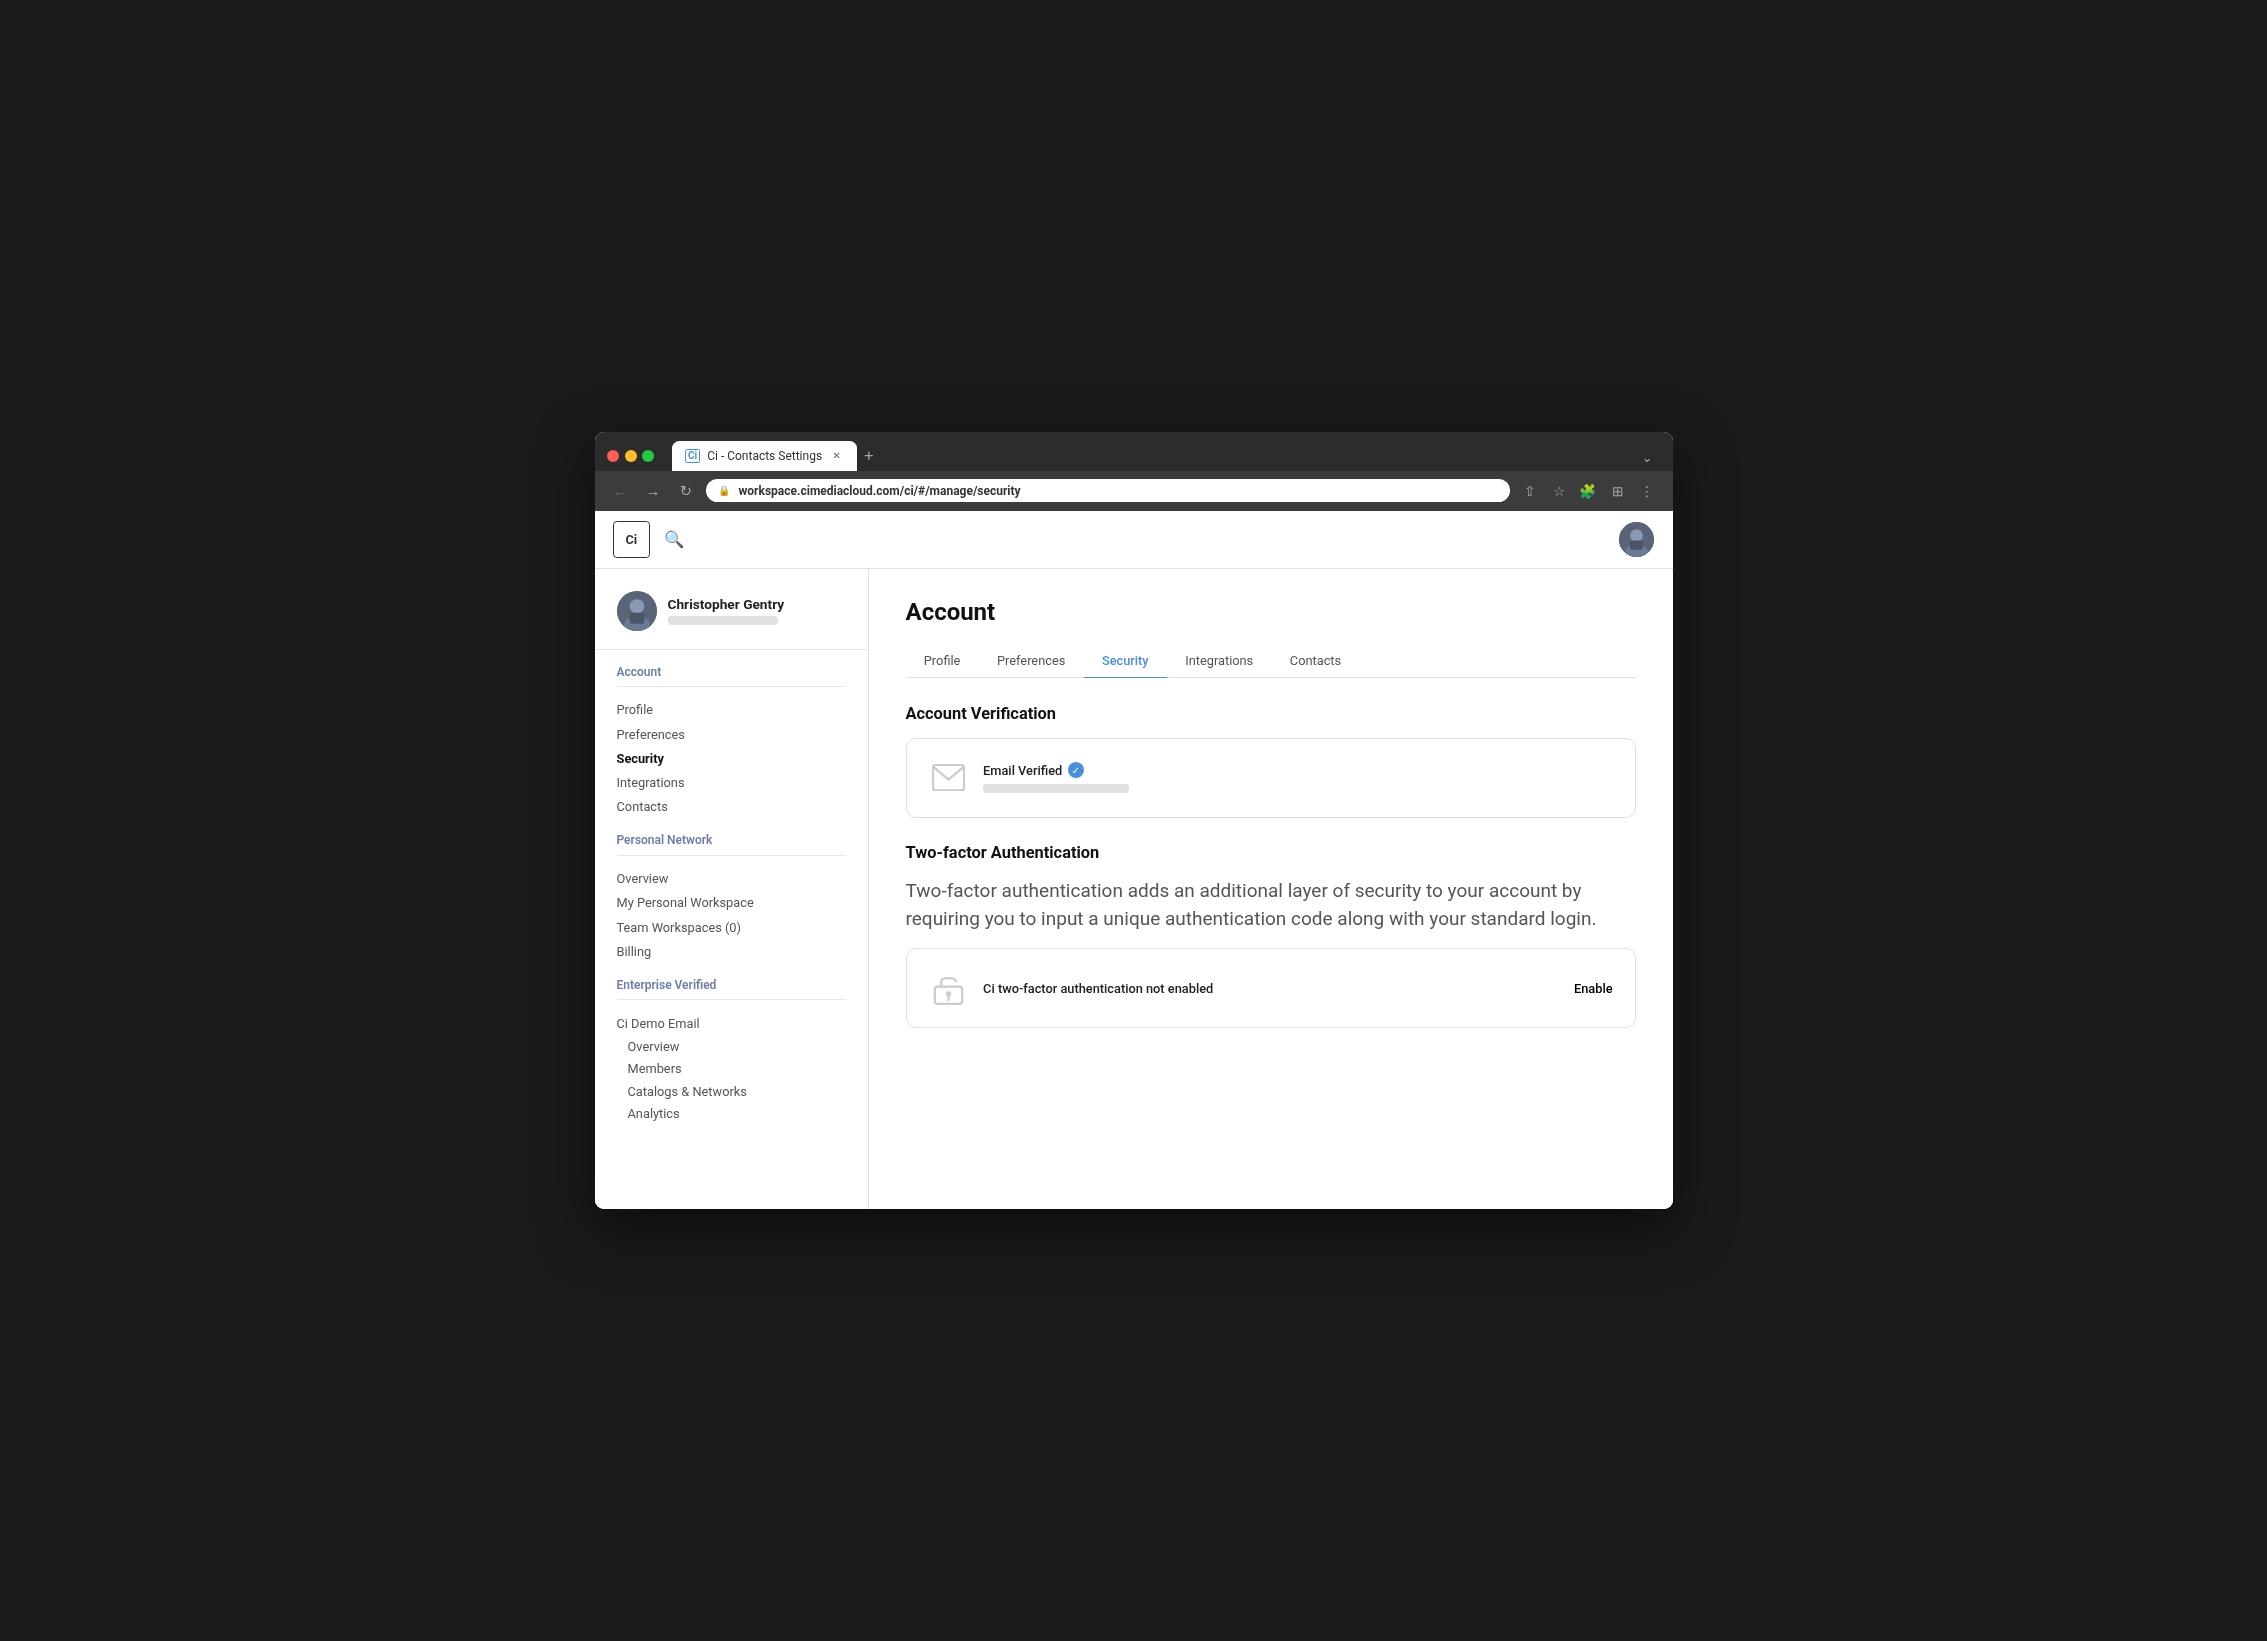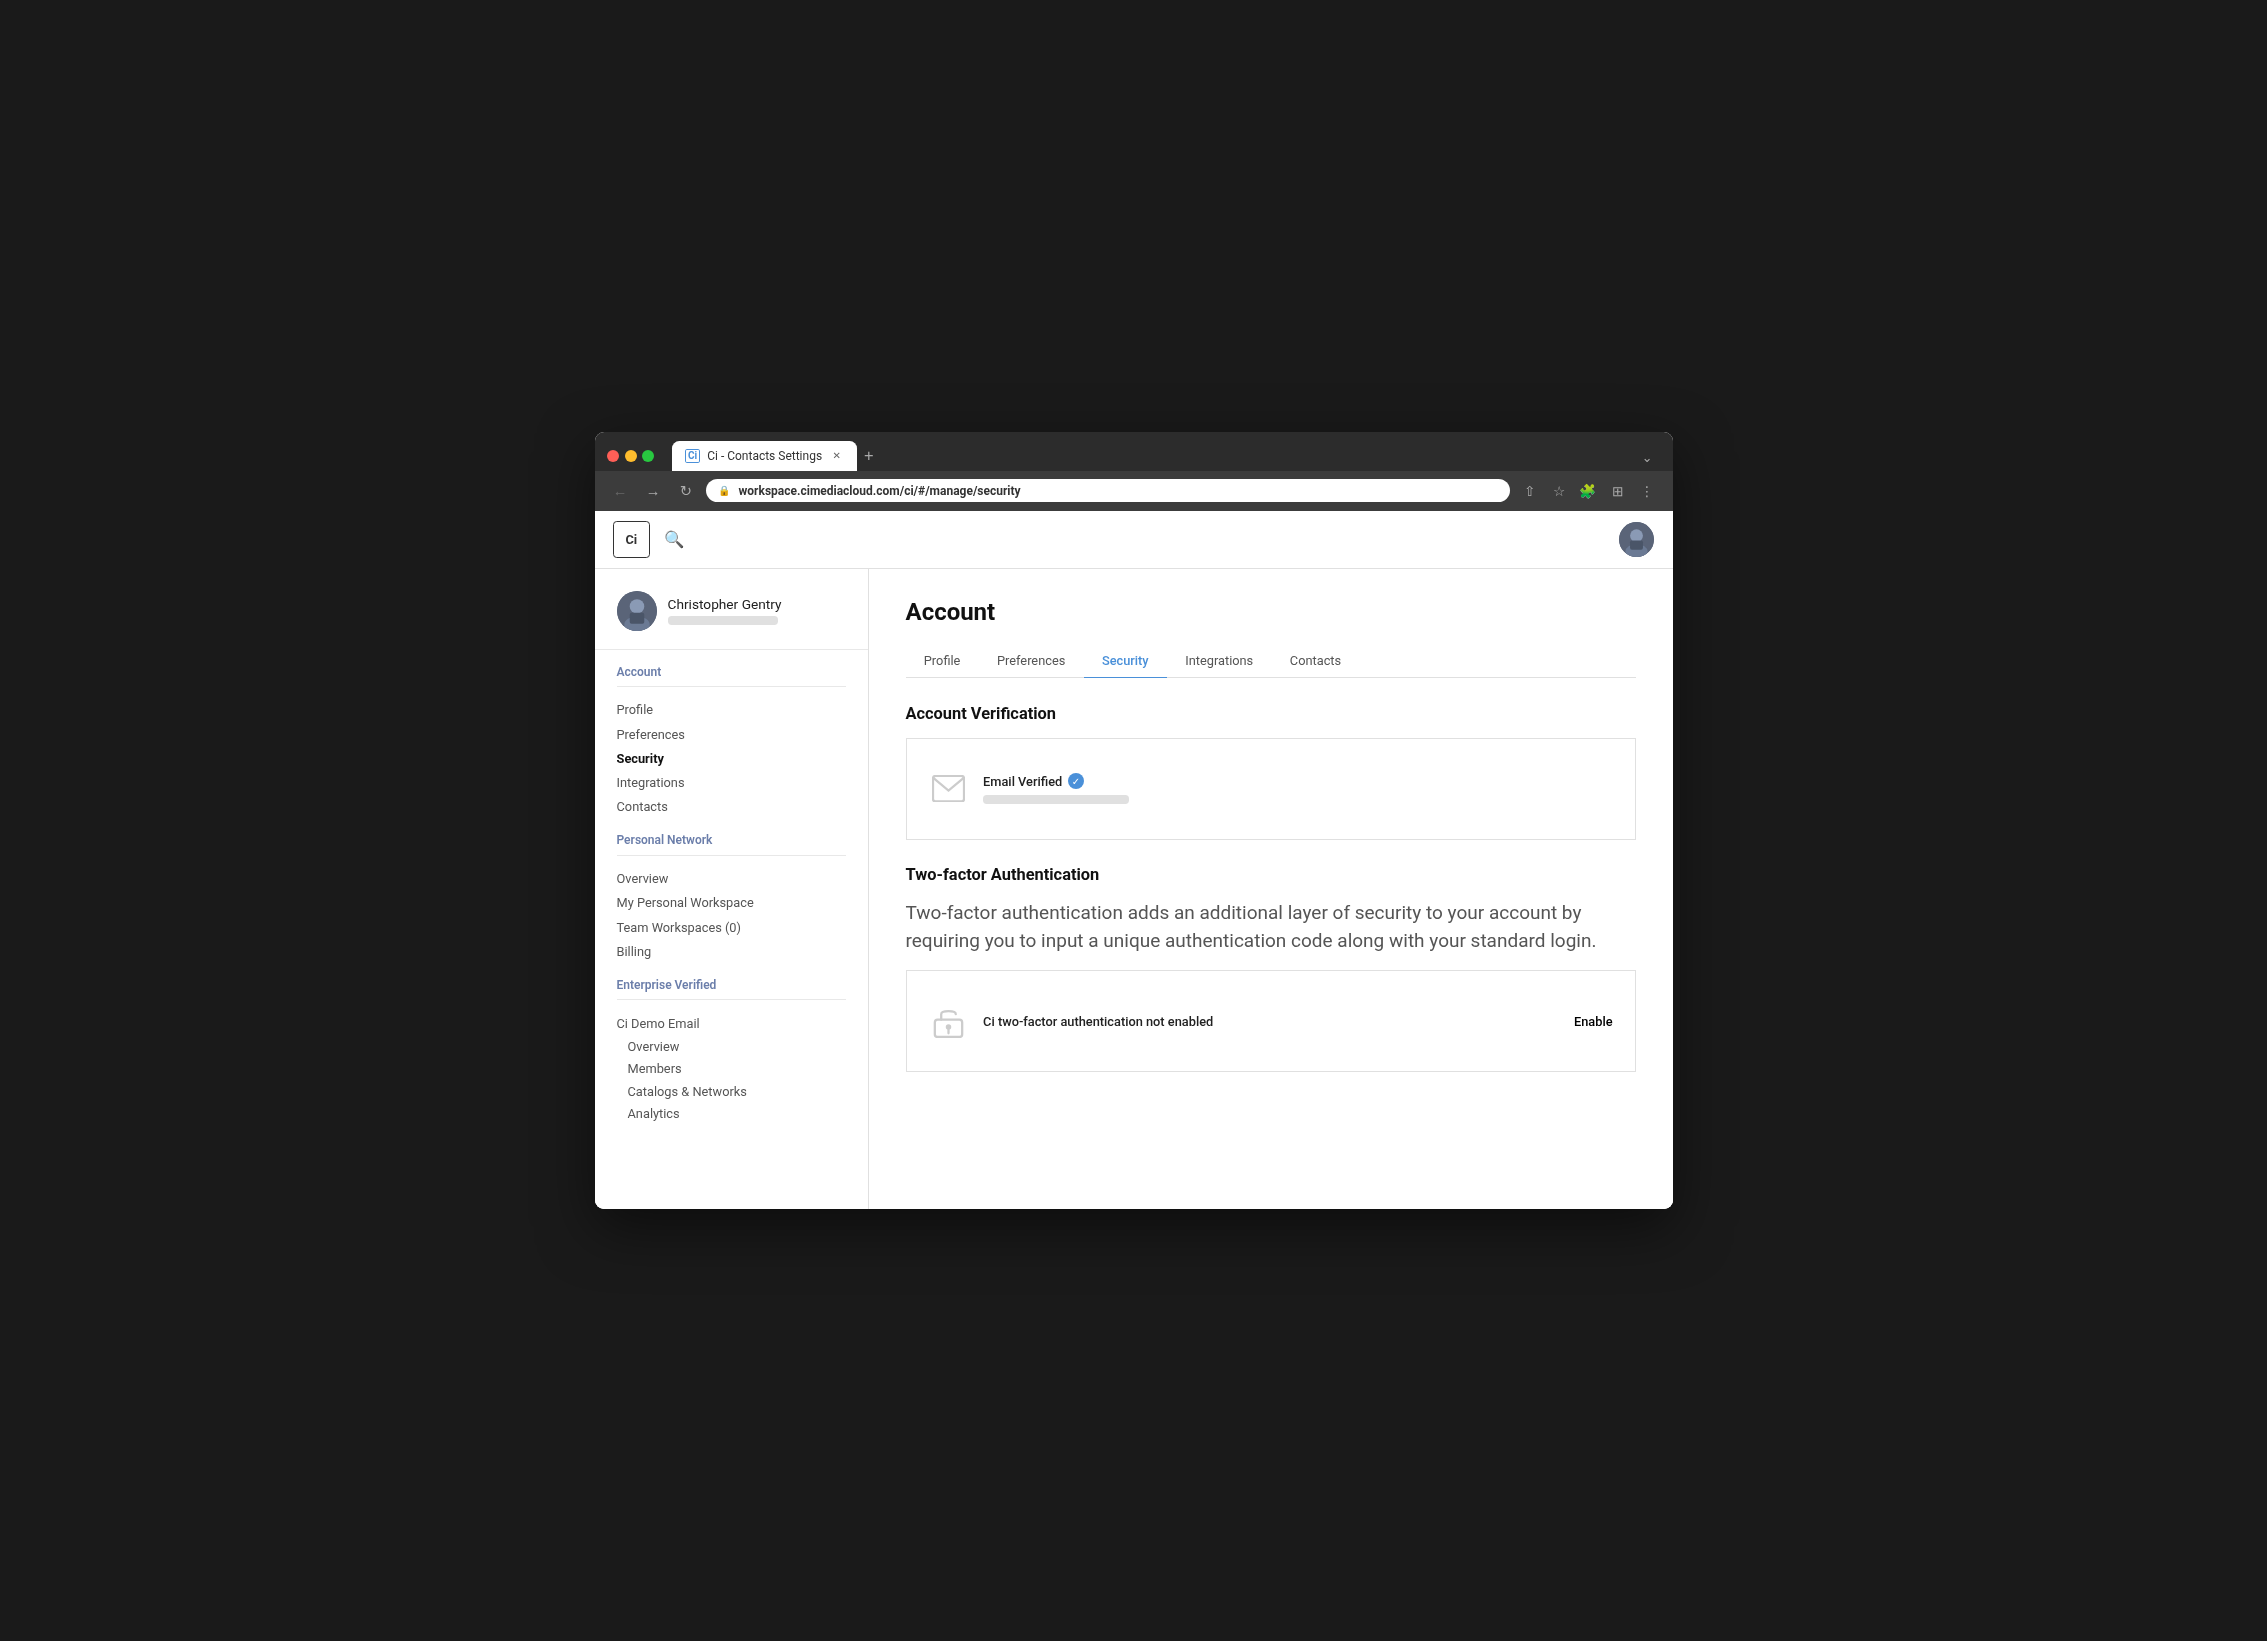--- a/index.html
+++ b/index.html
@@ -244,21 +244,21 @@
       background: #5a6478;
       display: flex;
       align-items: center;
       justify-content: center;
       overflow: hidden;
       flex-shrink: 0;
     }
     .sidebar-avatar svg { width: 40px; height: 40px; }
     .sidebar-username {
       font-size: 13.7px;
-      font-weight: 400;
+      font-weight: 700;
       color: #222;
     }
     .sidebar-user-sub {
       height: 9.1px;
       background: #e0e0e0;
       border-radius: 3.7px;
       width: 110px;
       margin-top: 3.7px;
     }
 
@@ -339,22 +339,22 @@
     .section-title {
       font-size: 16.4px;
       font-weight: 700;
       color: #111;
       margin-bottom: 14.6px;
     }
 
     
     .card {
       border: 0.9px solid #e0e0e0;
-      border-radius: 0;
-      padding: 30px 22px;
+      border-radius: 10px;
+      padding: 19px 22px;
       display: flex;
       align-items: center;
       gap: 14.6px;
       margin-bottom: 25.6px;
     }
 
     .card-icon {
       width: 40px;
       height: 40px;
       display: flex;

